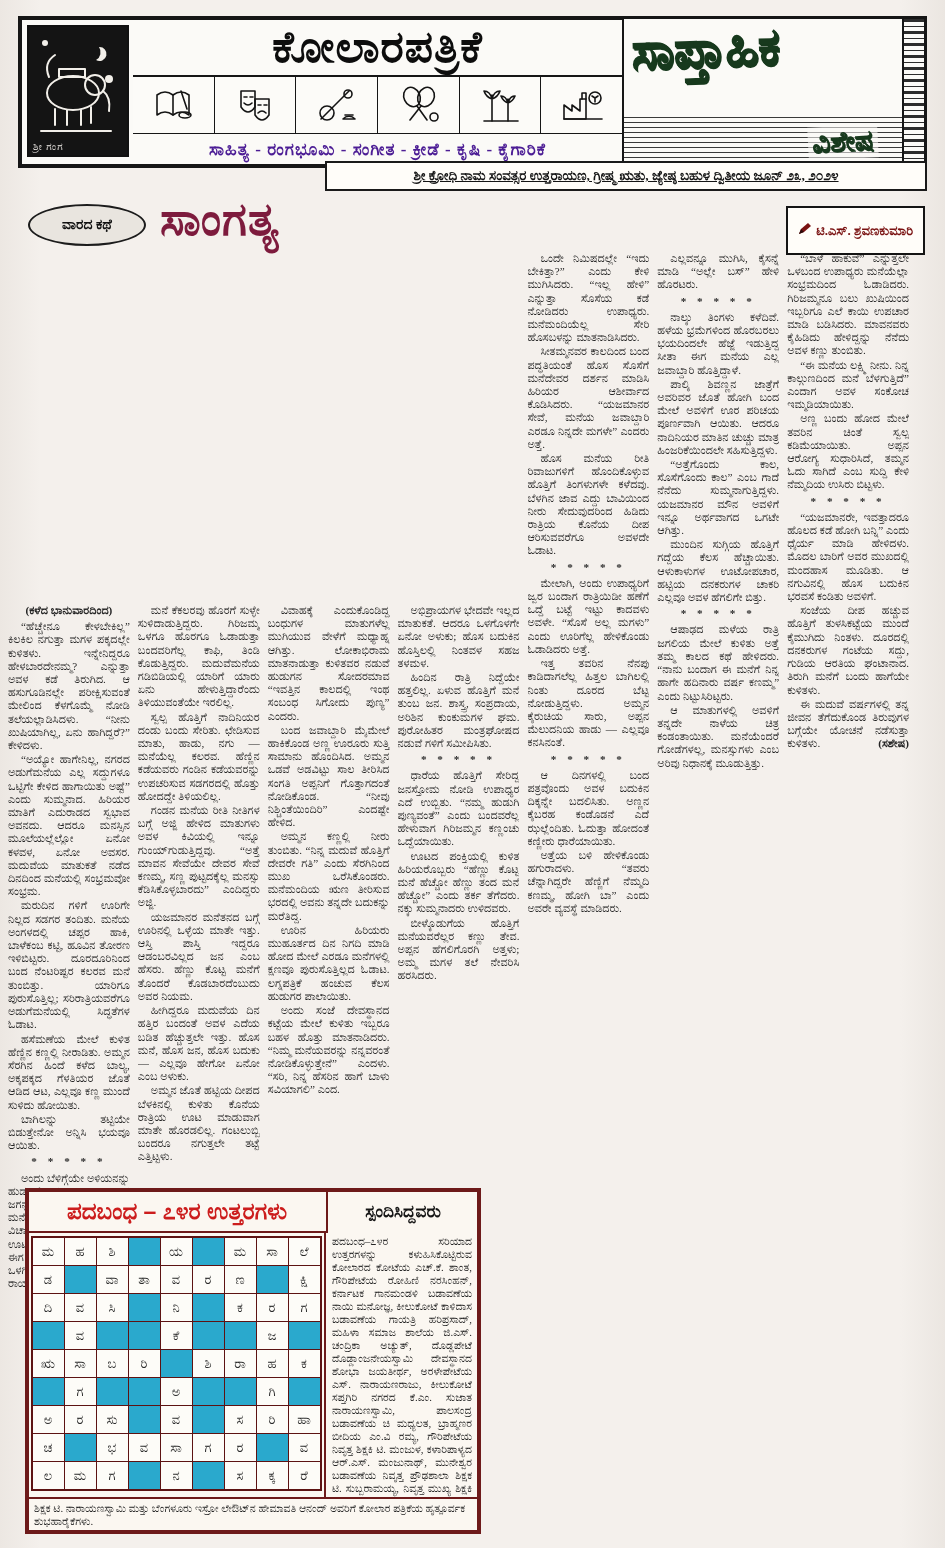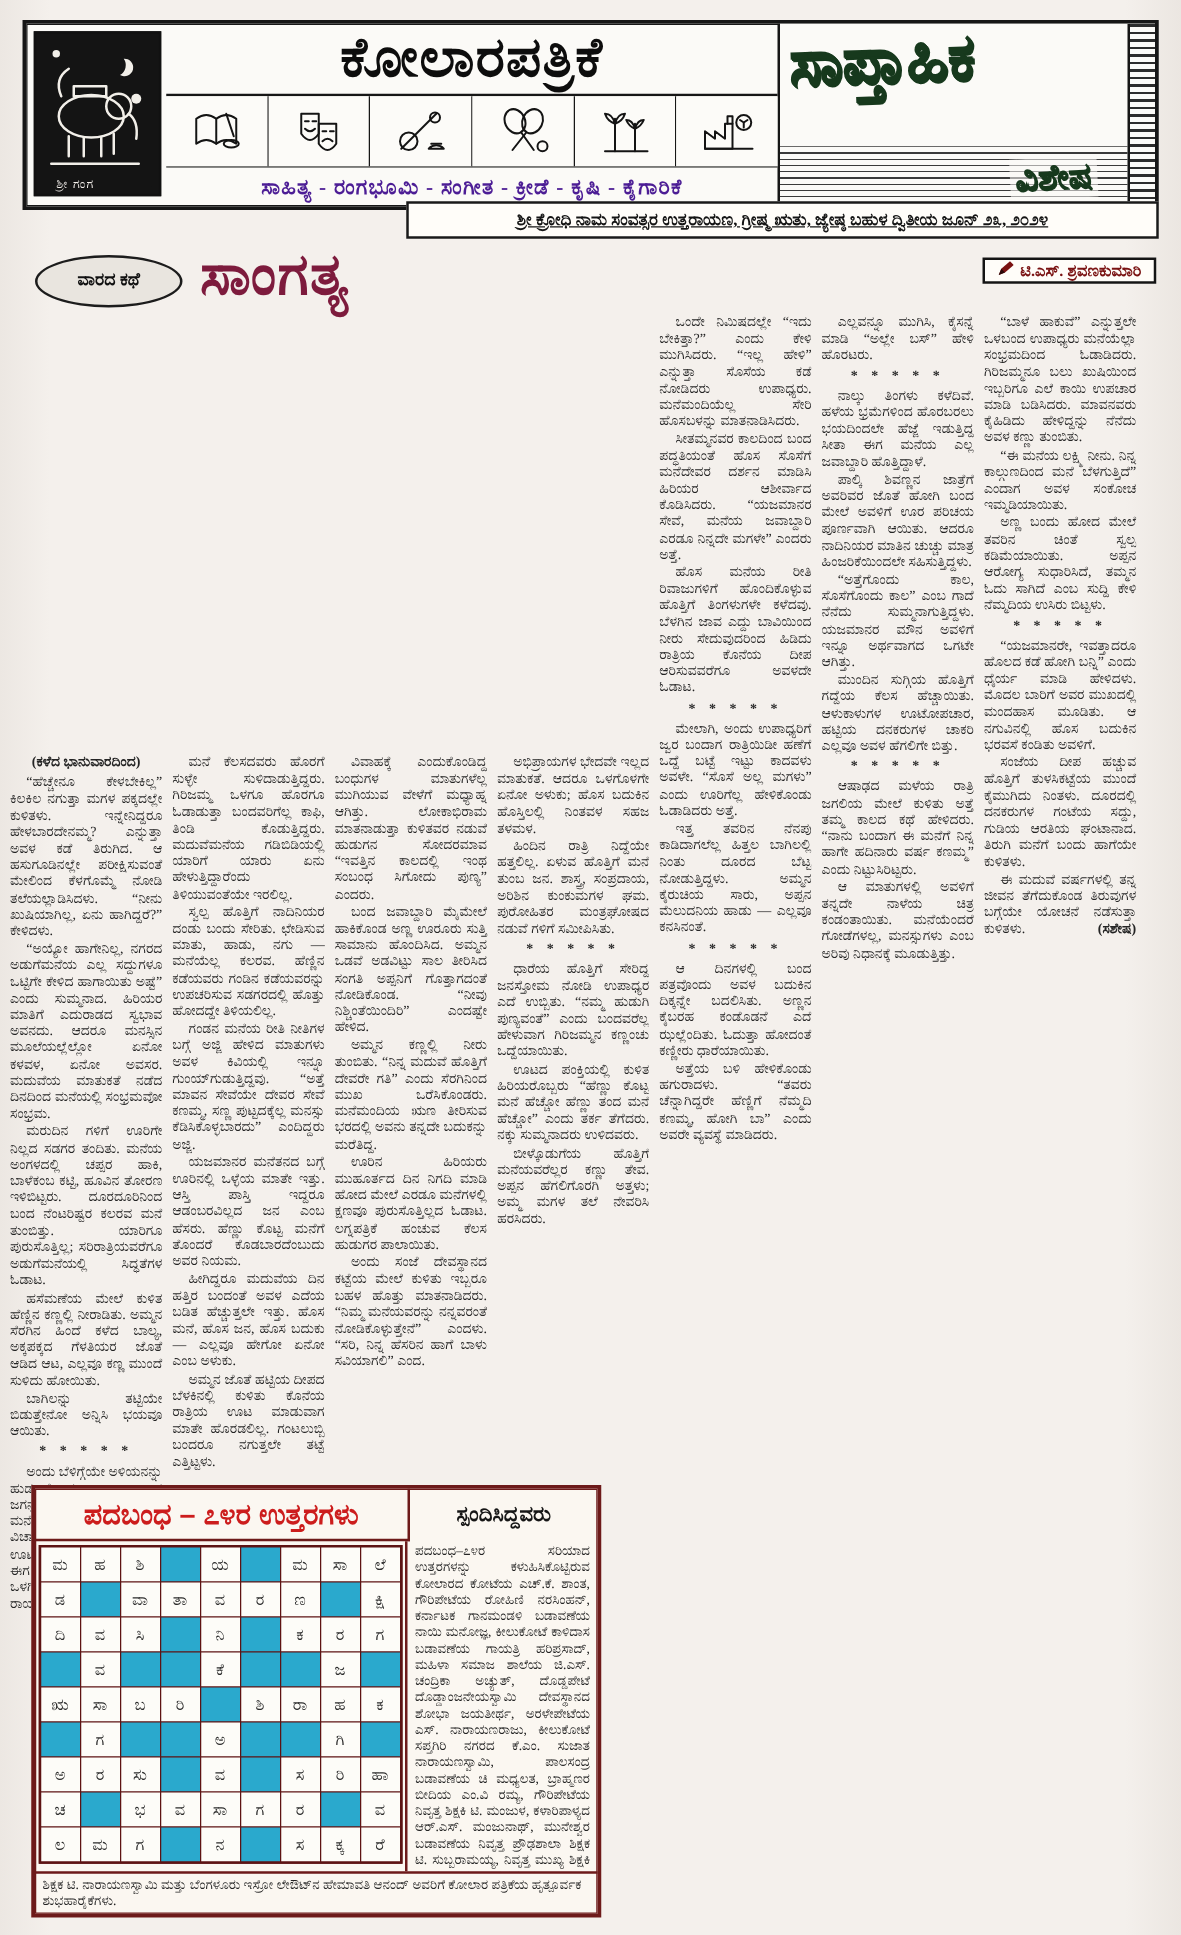--- a/index.html
+++ b/index.html
@@ -8,21 +8,21 @@
         background:linear-gradient(90deg,#ece7e2 0,#f4f0ec 40px,#f4f0ec 900px,#ebe6e1 945px);
         overflow:hidden;color:#1d1d1d;}
 
   
   #masthead{position:absolute;left:18px;top:16px;width:903px;height:146px;
             border:3px solid #161616;background:#fbfaf7;box-shadow:inset 0 0 0 1px #161616;
             display:flex;}
   #logo-box{width:98px;height:128px;margin:6px 4px 6px 6px;border:2px solid #111;
             background:#141414;position:relative;flex:none;}
   #logo-box svg{position:absolute;left:0;top:0;}
-  #logo-caption{position:absolute;left:16px;bottom:2px;color:#f4f0ec;font-size:10px;letter-spacing:1px;}
+  #logo-caption{position:absolute;left:4px;bottom:2px;color:#f4f0ec;font-size:10px;letter-spacing:1px;}
   #mast-center{flex:1;display:flex;flex-direction:column;min-width:0;border-right:2px solid #161616;}
   #paper-name{height:56px;display:flex;align-items:center;justify-content:center;
               font-size:44px;font-weight:bold;letter-spacing:1px;color:#0d0d0d;
               border-bottom:2px solid #161616;font-family:"Liberation Sans",sans-serif;
               transform-origin:center;white-space:nowrap;}
   #icon-strip{height:56px;display:flex;border-bottom:1px solid #161616;}
   .icon-cell{flex:1;border-right:1px solid #161616;display:flex;align-items:center;justify-content:center;background:#fcfbf8;}
   .icon-cell:last-child{border-right:none;}
   #tagline{flex:1;display:flex;align-items:center;justify-content:center;
            font-size:17px;font-weight:bold;color:#4c1d95;letter-spacing:1px;}
@@ -42,21 +42,21 @@
               background:#fffdf9;display:flex;align-items:center;justify-content:center;
               font-size:13.5px;font-weight:bold;color:#141414;box-sizing:border-box;text-decoration:underline;}
 
   
   #story-badge{position:absolute;left:28px;top:204px;width:114px;height:38px;border:2px solid #1c1c1c;
                border-radius:50%;background:#e9e5df;display:flex;align-items:center;justify-content:center;
                font-size:14px;font-weight:bold;color:#111;}
   #story-title{position:absolute;left:160px;top:192px;font-size:46px;font-weight:bold;color:#7d1b3d;
                font-family:"Liberation Sans",sans-serif;letter-spacing:1px;}
   #byline-box{position:absolute;right:20px;top:206px;border:2px solid #141414;background:#fffdf9;
-              padding:0 10px;display:flex;align-items:center;gap:5px;
+              padding:14px 10px;display:flex;align-items:center;gap:5px;
               font-size:13px;font-weight:bold;color:#7a1212;}
 
   
   #columns{position:absolute;left:8px;top:252px;width:901px;display:flex;gap:8px;align-items:flex-end;}
   .col{flex:1;min-width:0;overflow:hidden;font-size:11.2px;line-height:13.2px;text-align:justify;color:#242424;}
   .col.short{height:930px;}
   .col.tall{height:1282px;}
   .para{margin:0 0 1px 0;text-indent:13px;word-break:break-word;}
   .note{margin:0 0 3px 0;text-align:center;font-weight:bold;text-indent:0;}
   .sep{text-align:center;letter-spacing:4px;font-weight:bold;margin:3px 0;color:#2a2a2a;}
@@ -191,21 +191,21 @@
         <p class="note">(ಕಳೆದ ಭಾನುವಾರದಿಂದ)</p>
         <p class="para">“ಹೆಚ್ಚೇನೂ ಕೇಳಬೇಕಿಲ್ಲ” ಕಿಲಕಿಲ ನಗುತ್ತಾ ಮಗಳ ಪಕ್ಕದಲ್ಲೇ ಕುಳಿತಳು. ಇನ್ನೇನಿದ್ದರೂ ಹೇಳಬಾರದೇನಮ್ಮ? ಎನ್ನುತ್ತಾ ಅವಳ ಕಡೆ ತಿರುಗಿದ. ಆ ಹಸುಗೂಡಿನಲ್ಲೇ ಪರೀಕ್ಷಿಸುವಂತೆ ಮೇಲಿಂದ ಕೆಳಗೊಮ್ಮೆ ನೋಡಿ ತಲೆಯಲ್ಲಾಡಿಸಿದಳು. “ನೀನು ಖುಷಿಯಾಗಿಲ್ಲ, ಏನು ಹಾಗಿದ್ದರೆ?” ಕೇಳಿದಳು.</p>
         <p class="para">“ಅಯ್ಯೋ ಹಾಗೇನಿಲ್ಲ, ನಗರದ ಅಡುಗೆಮನೆಯ ಎಲ್ಲ ಸದ್ದುಗಳೂ ಒಟ್ಟಿಗೇ ಕೇಳಿದ ಹಾಗಾಯಿತು ಅಷ್ಟೆ” ಎಂದು ಸುಮ್ಮನಾದ. ಹಿರಿಯರ ಮಾತಿಗೆ ಎದುರಾಡದ ಸ್ವಭಾವ ಅವನದು. ಆದರೂ ಮನಸ್ಸಿನ ಮೂಲೆಯಲ್ಲೆಲ್ಲೋ ಏನೋ ಕಳವಳ, ಏನೋ ಅವಸರ. ಮದುವೆಯ ಮಾತುಕತೆ ನಡೆದ ದಿನದಿಂದ ಮನೆಯಲ್ಲಿ ಸಂಭ್ರಮವೋ ಸಂಭ್ರಮ.</p>
         <p class="para">ಮರುದಿನ ಗಳಿಗೆ ಊರಿಗೇ ನಿಲ್ಲದ ಸಡಗರ ತಂದಿತು. ಮನೆಯ ಅಂಗಳದಲ್ಲಿ ಚಪ್ಪರ ಹಾಕಿ, ಬಾಳೆಕಂಬ ಕಟ್ಟಿ, ಹೂವಿನ ತೋರಣ ಇಳಿಬಿಟ್ಟರು. ದೂರದೂರಿನಿಂದ ಬಂದ ನೆಂಟರಿಷ್ಟರ ಕಲರವ ಮನೆ ತುಂಬಿತ್ತು. ಯಾರಿಗೂ ಪುರುಸೊತ್ತಿಲ್ಲ; ಸರಿರಾತ್ರಿಯವರೆಗೂ ಅಡುಗೆಮನೆಯಲ್ಲಿ ಸಿದ್ಧತೆಗಳ ಓಡಾಟ.</p>
         <p class="para">ಹಸೆಮಣೆಯ ಮೇಲೆ ಕುಳಿತ ಹೆಣ್ಣಿನ ಕಣ್ಣಲ್ಲಿ ನೀರಾಡಿತು. ಅಮ್ಮನ ಸೆರಗಿನ ಹಿಂದೆ ಕಳೆದ ಬಾಲ್ಯ, ಅಕ್ಕಪಕ್ಕದ ಗೆಳತಿಯರ ಜೊತೆ ಆಡಿದ ಆಟ, ಎಲ್ಲವೂ ಕಣ್ಣ ಮುಂದೆ ಸುಳಿದು ಹೋಯಿತು.</p>
         <p class="para">ಬಾಗಿಲನ್ನು ತಟ್ಟಿಯೇ ಬಿಡುತ್ತೇನೋ ಅನ್ನಿಸಿ ಭಯವೂ ಆಯಿತು.</p>
         <div class="sep">* * * * *</div>
         <p class="para">ಅಂದು ಬೆಳಿಗ್ಗೆಯೇ ಅಳಿಯನನ್ನು ಹುಡುಕಿಕೊಂಡು ಬಂದ ಜಗನ್ನಾಥರಾಯರು ಉಪಾಧ್ಯರ ಮನೆಗೆ ಹೋಗಿ ಅಳಿಯನ ಬಗ್ಗೆ ವಿಚಾರಿಸಿದರು. “ಹೋಗಿ ಊಟಮಾಡಿಕೊಂಡು ಬನ್ನಿ, ಅವರಿಗೆ ಈಗ ಬಿಡುವಿಲ್ಲ” ಎಂದು ಒಳಗಿನಿಂದ ಉತ್ತರ ಬಂತು. ರಾಯರ ಮುಖ ಸಣ್ಣದಾಯಿತು.</p>
       </div>
     <div class="col short">
-        <p class="para">ಮನೆ ಕೆಲಸದವರು ಹೊರಗೆ ಸುಳ್ಳೇ ಸುಳಿದಾಡುತ್ತಿದ್ದರು. ಗಿರಿಜಮ್ಮ ಒಳಗೂ ಹೊರಗೂ ಓಡಾಡುತ್ತಾ ಬಂದವರಿಗೆಲ್ಲ ಕಾಫಿ, ತಿಂಡಿ ಕೊಡುತ್ತಿದ್ದರು. ಮದುವೆಮನೆಯ ಗಡಿಬಿಡಿಯಲ್ಲಿ ಯಾರಿಗೆ ಯಾರು ಏನು ಹೇಳುತ್ತಿದ್ದಾರೆಂದು ತಿಳಿಯುವಂತೆಯೇ ಇರಲಿಲ್ಲ.</p>
+        <p class="para">ಮನೆ ಕೆಕಲರವು ಹೊರಗೆ ಸುಳ್ಳೇ ಸುಳಿದಾಡುತ್ತಿದ್ದರು. ಗಿರಿಜಮ್ಮ ಒಳಗೂ ಹೊರಗೂ ಓಡಾಡುತ್ತಾ ಬಂದವರಿಗೆಲ್ಲ ಕಾಫಿ, ತಿಂಡಿ ಕೊಡುತ್ತಿದ್ದರು. ಮದುವೆಮನೆಯ ಗಡಿಬಿಡಿಯಲ್ಲಿ ಯಾರಿಗೆ ಯಾರು ಏನು ಹೇಳುತ್ತಿದ್ದಾರೆಂದು ತಿಳಿಯುವಂತೆಯೇ ಇರಲಿಲ್ಲ.</p>
         <p class="para">ಸ್ವಲ್ಪ ಹೊತ್ತಿಗೆ ನಾದಿನಿಯರ ದಂಡು ಬಂದು ಸೇರಿತು. ಛೇಡಿಸುವ ಮಾತು, ಹಾಡು, ನಗು — ಮನೆಯೆಲ್ಲ ಕಲರವ. ಹೆಣ್ಣಿನ ಕಡೆಯವರು ಗಂಡಿನ ಕಡೆಯವರನ್ನು ಉಪಚರಿಸುವ ಸಡಗರದಲ್ಲಿ ಹೊತ್ತು ಹೋದದ್ದೇ ತಿಳಿಯಲಿಲ್ಲ.</p>
         <p class="para">ಗಂಡನ ಮನೆಯ ರೀತಿ ನೀತಿಗಳ ಬಗ್ಗೆ ಅಜ್ಜಿ ಹೇಳಿದ ಮಾತುಗಳು ಅವಳ ಕಿವಿಯಲ್ಲಿ ಇನ್ನೂ ಗುಂಯ್‌ಗುಡುತ್ತಿದ್ದವು. “ಅತ್ತೆ ಮಾವನ ಸೇವೆಯೇ ದೇವರ ಸೇವೆ ಕಣಮ್ಮ, ಸಣ್ಣ ಪುಟ್ಟದಕ್ಕೆಲ್ಲ ಮನಸ್ಸು ಕೆಡಿಸಿಕೊಳ್ಳಬಾರದು” ಎಂದಿದ್ದರು ಅಜ್ಜಿ.</p>
         <p class="para">ಯಜಮಾನರ ಮನೆತನದ ಬಗ್ಗೆ ಊರಿನಲ್ಲಿ ಒಳ್ಳೆಯ ಮಾತೇ ಇತ್ತು. ಆಸ್ತಿ ಪಾಸ್ತಿ ಇದ್ದರೂ ಆಡಂಬರವಿಲ್ಲದ ಜನ ಎಂಬ ಹೆಸರು. ಹೆಣ್ಣು ಕೊಟ್ಟ ಮನೆಗೆ ತೊಂದರೆ ಕೊಡಬಾರದೆಂಬುದು ಅವರ ನಿಯಮ.</p>
         <p class="para">ಹೀಗಿದ್ದರೂ ಮದುವೆಯ ದಿನ ಹತ್ತಿರ ಬಂದಂತೆ ಅವಳ ಎದೆಯ ಬಡಿತ ಹೆಚ್ಚುತ್ತಲೇ ಇತ್ತು. ಹೊಸ ಮನೆ, ಹೊಸ ಜನ, ಹೊಸ ಬದುಕು — ಎಲ್ಲವೂ ಹೇಗೋ ಏನೋ ಎಂಬ ಅಳುಕು.</p>
         <p class="para">ಅಮ್ಮನ ಜೊತೆ ಹಟ್ಟಿಯ ದೀಪದ ಬೆಳಕಿನಲ್ಲಿ ಕುಳಿತು ಕೊನೆಯ ರಾತ್ರಿಯ ಊಟ ಮಾಡುವಾಗ ಮಾತೇ ಹೊರಡಲಿಲ್ಲ. ಗಂಟಲುಬ್ಬಿ ಬಂದರೂ ನಗುತ್ತಲೇ ತಟ್ಟೆ ಎತ್ತಿಟ್ಟಳು.</p>
       </div>
     <div class="col short">
         <p class="para">ವಿವಾಹಕ್ಕೆ ಎಂದುಕೊಂಡಿದ್ದ ಬಂಧುಗಳ ಮಾತುಗಳೆಲ್ಲ ಮುಗಿಯುವ ವೇಳೆಗೆ ಮಧ್ಯಾಹ್ನ ಆಗಿತ್ತು. ಲೋಕಾಭಿರಾಮ ಮಾತನಾಡುತ್ತಾ ಕುಳಿತವರ ನಡುವೆ ಹುಡುಗನ ಸೋದರಮಾವ “ಇವತ್ತಿನ ಕಾಲದಲ್ಲಿ ಇಂಥ ಸಂಬಂಧ ಸಿಗೋದು ಪುಣ್ಯ” ಎಂದರು.</p>
         <p class="para">ಬಂದ ಜವಾಬ್ದಾರಿ ಮೈಮೇಲೆ ಹಾಕಿಕೊಂಡ ಅಣ್ಣ ಊರೂರು ಸುತ್ತಿ ಸಾಮಾನು ಹೊಂದಿಸಿದ. ಅಮ್ಮನ ಒಡವೆ ಅಡವಿಟ್ಟು ಸಾಲ ತೀರಿಸಿದ ಸಂಗತಿ ಅಪ್ಪನಿಗೆ ಗೊತ್ತಾಗದಂತೆ ನೋಡಿಕೊಂಡ. “ನೀವು ನಿಶ್ಚಿಂತೆಯಿಂದಿರಿ” ಎಂದಷ್ಟೇ ಹೇಳಿದ.</p>
         <p class="para">ಅಮ್ಮನ ಕಣ್ಣಲ್ಲಿ ನೀರು ತುಂಬಿತು. “ನಿನ್ನ ಮದುವೆ ಹೊತ್ತಿಗೆ ದೇವರೇ ಗತಿ” ಎಂದು ಸೆರಗಿನಿಂದ ಮುಖ ಒರೆಸಿಕೊಂಡರು. ಮನೆಮಂದಿಯ ಋಣ ತೀರಿಸುವ ಭರದಲ್ಲಿ ಅವನು ತನ್ನದೇ ಬದುಕನ್ನು ಮರೆತಿದ್ದ.</p>

